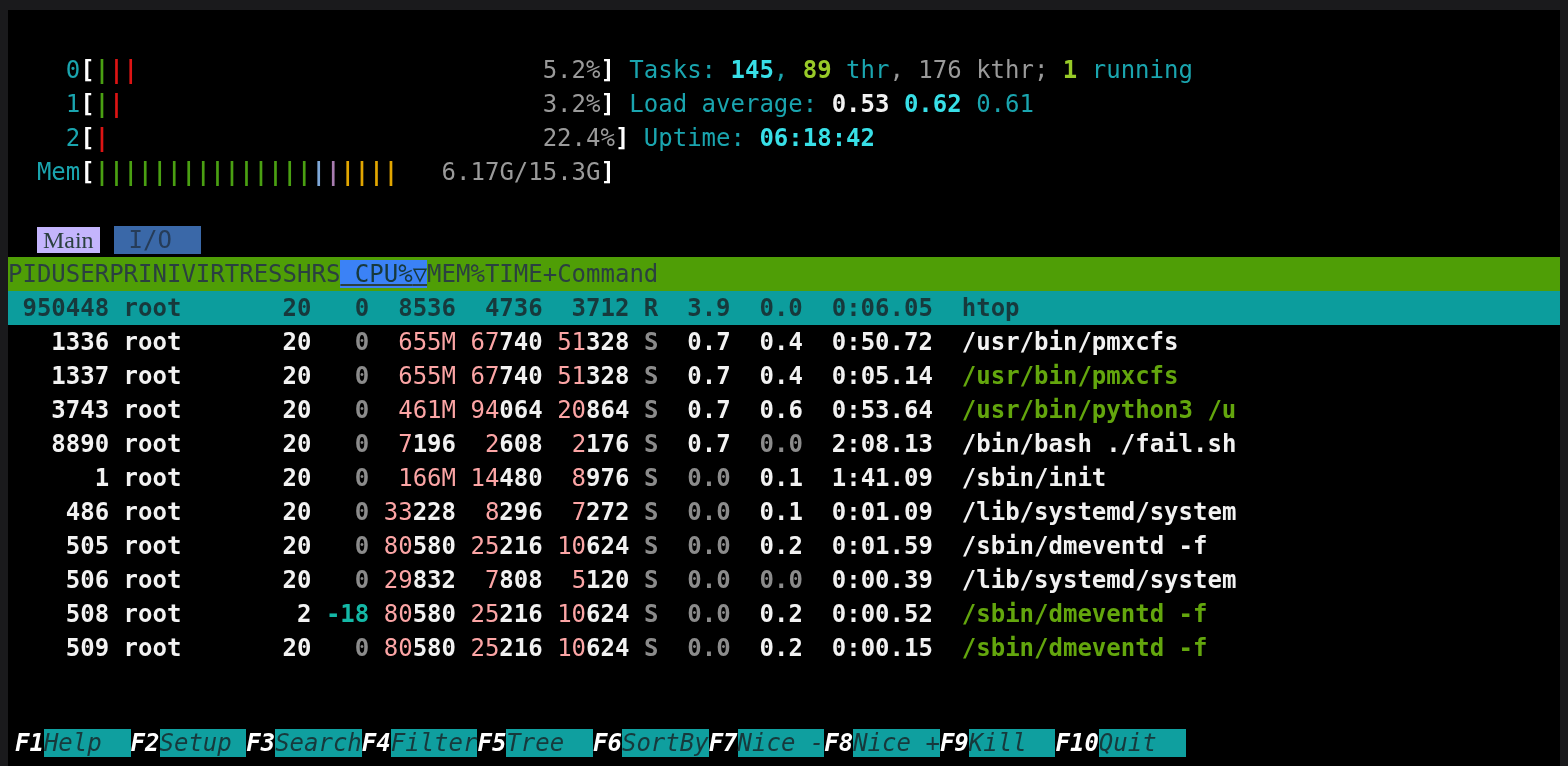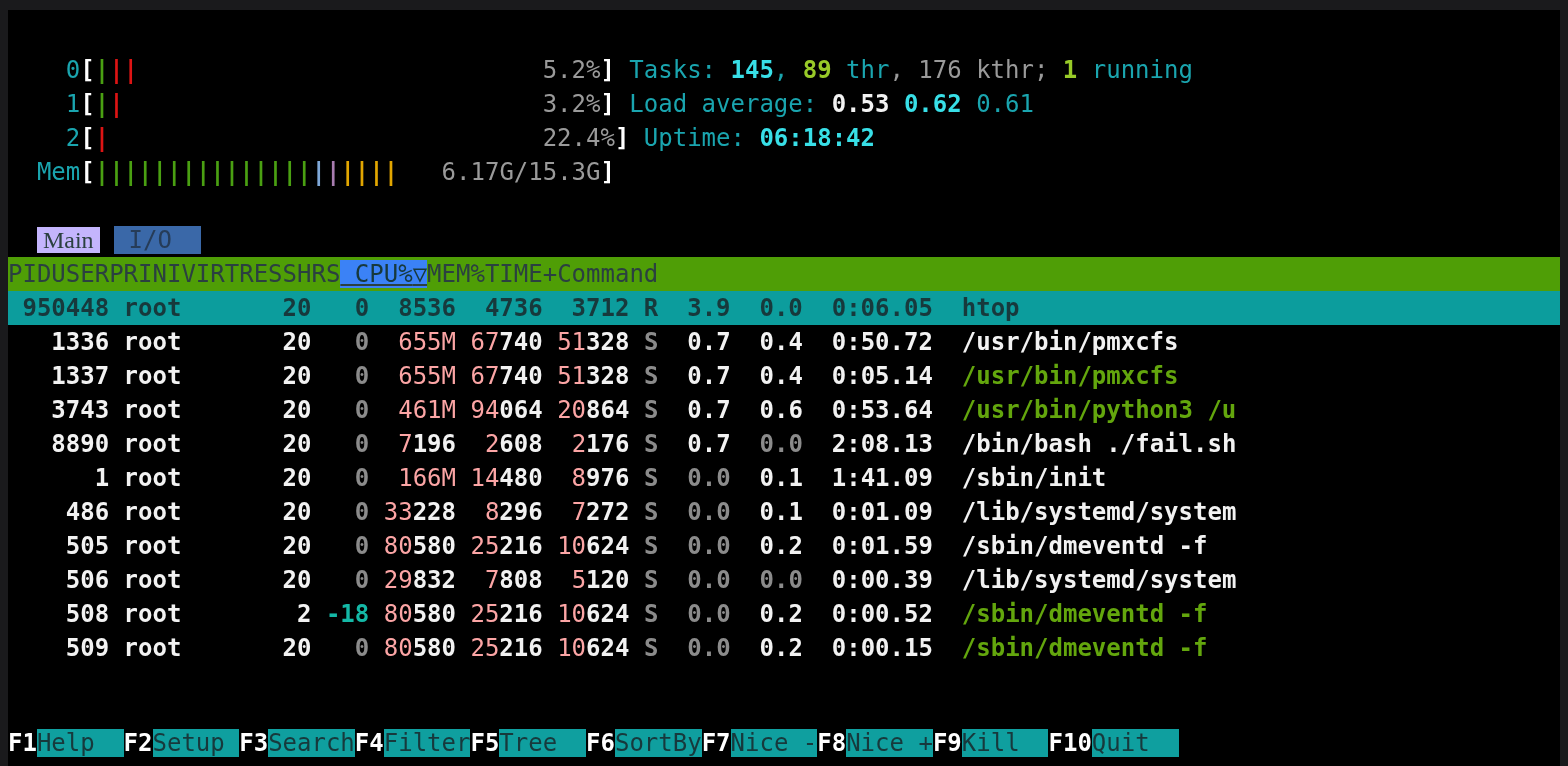--- a/index.html
+++ b/index.html
@@ -31,21 +31,21 @@
   .tab-io  {background:#3a68a8;color:#263c58;margin-top:36px;}
   
   .thead{background:#4f9e06;}
   .thead span{color:#2b4040;}
   .thead .sort{background:#3b82f6;text-decoration:underline;}
   .thead .sort span{color:#17393c;}
   
   .sel{background:#0c9d9d;}
   .sel span{color:#17393c !important;margin-top:16px;}
   
-  .fkeys{position:absolute;left:0;right:0;bottom:6px;}
+  .fkeys{position:absolute;left:7px;right:0;bottom:6px;font-style:italic;}
   .fk{color:#ffffff;font-weight:bold;}
   .fl{background:#0f9f9f;color:#17393c;}
 </style>
 </head>
 <body>
 
 <div class="frame">
   <div class="screen">
     <div id="meters">
         <div class="line"><span class="t">    0</span><span class="brkt">[</span><span class="bar-g">|</span><span class="bar-r">|</span><span class="bar-r">|</span><span>                            </span><span class="gr">5.2%</span><span class="brkt">]</span><span> </span><span><span class="t">Tasks: </span><span class="bc">145</span><span class="t">, </span><span class="bg2">89</span><span class="t"> thr</span><span class="gr">, 176 kthr; </span><span class="bg2">1</span><span class="t"> running</span></span></div>

